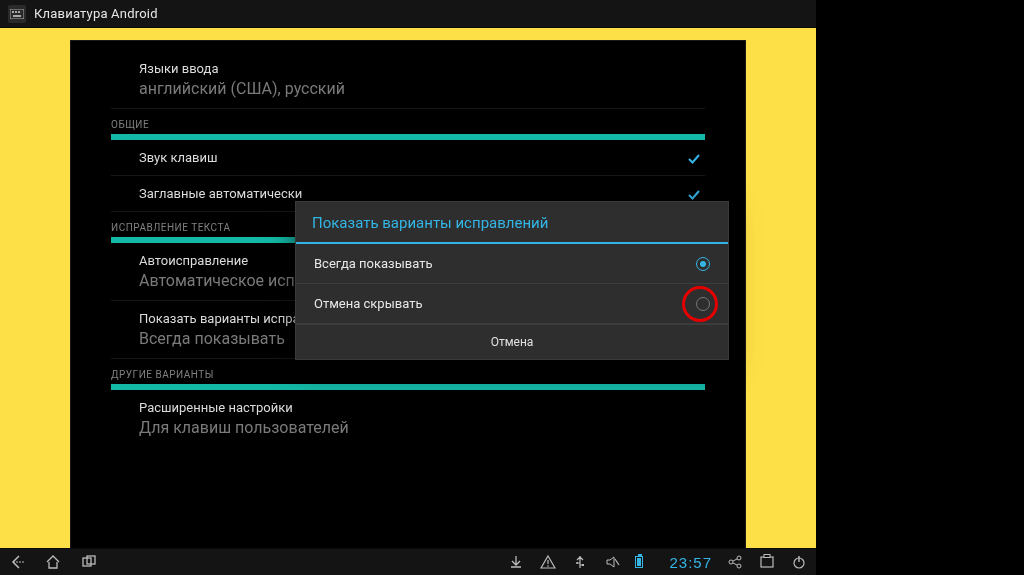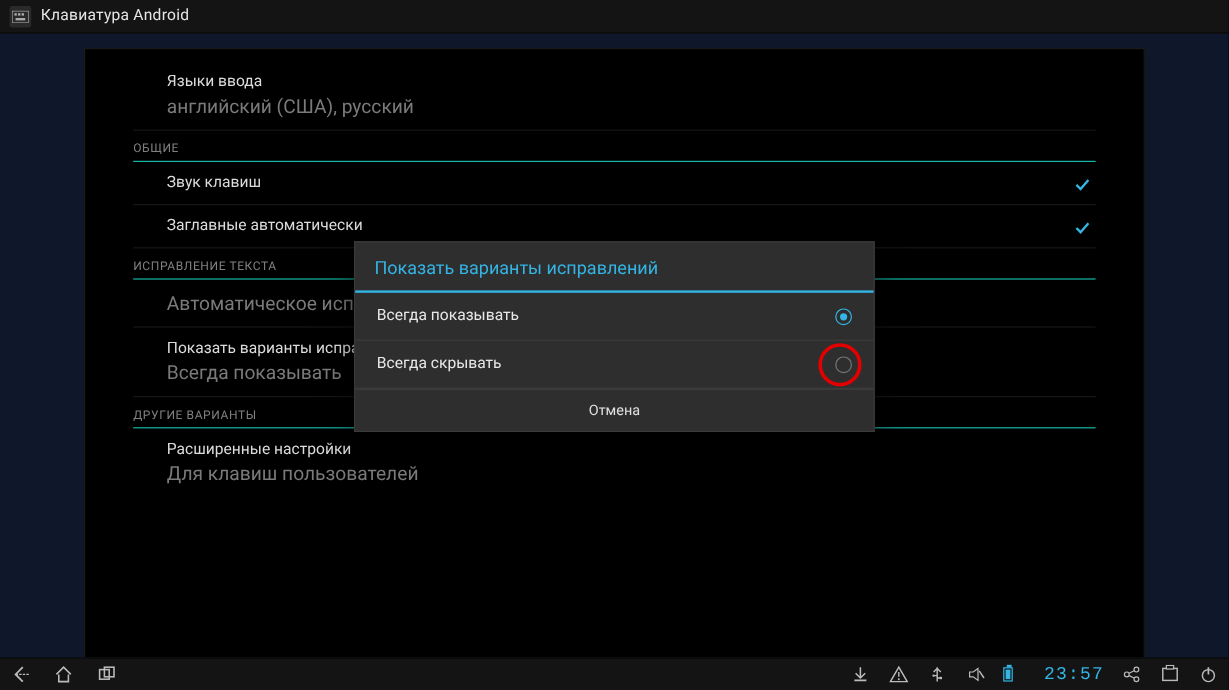--- a/index.html
+++ b/index.html
@@ -1,29 +1,29 @@
 <!DOCTYPE html>
 <html><head>
 <meta charset="utf-8">
 <style>
   * { box-sizing: border-box; margin: 0; padding: 0; }
   html, body { width: 1024px; height: 575px; overflow: hidden; background: #000; font-family: "Roboto", "Arial", sans-serif; color: #ccc; }
-  .screen { position: relative; width: 1024px; height: 575px; background: #0f172a; }
+  .screen { position: relative; width: 816px; height: 575px; background: #fde047; }
 
   
   .appbar { height: 28px; background: #141414; display: flex; align-items: center; padding: 0 8px; gap: 8px; border-bottom: 1px solid #0a0a0a; }
   .appbar-icon { width: 18px; height: 18px; background: #2a2a2a; display: flex; align-items: center; justify-content: center; border-radius: 2px; }
   .appbar-icon svg { width: 14px; height: 10px; }
   .appbar-title { font-size: 13px; color: #e6e6e6; letter-spacing: .2px; }
 
   
   .content { position: absolute; top: 28px; left: 0; right: 0; bottom: 27px; padding-left: 28px; }
   .settings-card { position: absolute; left: 70px; right: 70px; top: 12px; bottom: 0; background: #000; border: 1px solid #1a1a1a; border-bottom: none; padding: 10px 0 0 0; }
   .list { padding: 0 40px; }
-  .section-header { font-size: 10px; letter-spacing: .5px; color: #808080; text-transform: uppercase; padding: 10px 0 4px 0; border-bottom: 1px solid #14b8a6; margin-bottom: 0; }
+  .section-header { font-size: 10px; letter-spacing: .5px; color: #808080; text-transform: uppercase; padding: 10px 0 4px 0; border-bottom: 6px solid #14b8a6; margin-bottom: 0; }
   .row { display: flex; align-items: center; justify-content: space-between; padding: 10px 0 10px 28px; border-bottom: 1px solid #161616; }
   .row-last { border-bottom: 1px solid transparent; }
   .row .texts { display: flex; flex-direction: column; gap: 3px; }
   .row .title { font-size: 13px; color: #dcdcdc; }
   .row .sub { font-size: 16px; color: #7a7a7a; }
   .row .chk { width: 14px; height: 14px; margin-right: 4px; }
   .check-on { color: #33b5e5; }
 
   
   .dialog { position: absolute; left: 295px; top: 173px; width: 434px; background: #2e2e2e; box-shadow: 0 8px 24px rgba(0,0,0,.6); border: 1px solid #3a3a3a; }
@@ -37,21 +37,21 @@
   .radio.selected::after { content:""; width: 6px; height: 6px; background:#33b5e5; border-radius:50%; }
   .dialog-row.marked::before { content:""; position:absolute; right: 10px; top: 50%; transform: translateY(-50%); width: 30px; height: 30px; border: 3px solid #e40000; border-radius: 50%; pointer-events: none; }
   .dialog-cancel { text-align: center; padding: 10px 0; font-size: 12px; color: #e0e0e0; border-top: 1px solid #3c3c3c; }
 
   
   .navbar { position: absolute; left: 0; right: 0; bottom: 0; height: 27px; background: #141414; display: flex; align-items: center; justify-content: space-between; padding: 0 8px; border-top: 1px solid #0a0a0a; }
   .nav-left, .nav-right { display: flex; align-items: center; gap: 18px; }
   .nav-right { gap: 14px; }
   .nav-icon { color: #b8b8b8; display:flex; align-items:center; justify-content:center; width: 18px; height: 18px; }
   .nav-icon svg { width: 16px; height: 16px; }
-  .clock { font-family: Liberation Mono, monospace; font-size: 15px; color: #33b5e5; letter-spacing: 1px; display:flex; align-items: center; gap: 2px; margin-left: 12px; }
+  .clock { font-family: Liberation Sans, sans-serif; font-size: 15px; color: #33b5e5; letter-spacing: 1px; display:flex; align-items: center; gap: 2px; margin-left: 12px; }
   .battery { width: 8px; height: 12px; border: 1px solid #33b5e5; position: relative; }
   .battery::before { content:""; position:absolute; top:-3px; left:2px; width:4px; height:2px; background:#33b5e5; }
   .battery::after { content:""; position:absolute; left:1px; right:1px; bottom:1px; top:1px; background:#33b5e5; }
 </style>
 </head>
 <body>
 
 <div class="screen">
 
   <div class="appbar">
@@ -95,20 +95,21 @@
             </div>
           <div class="chk check-on"><svg viewBox="0 0 14 14">
                 <path d="M2 7 L5.5 10.5 L12 3" stroke="#33b5e5" stroke-width="2" fill="none"></path>
               </svg></div>
         </div>
 
         <div class="section-header">ИСПРАВЛЕНИЕ ТЕКСТА</div>
 
         <div class="row">
           <div class="texts">
+            <div class="title">Автоисправление</div>
             <div class="sub">Автоматическое исправление опечаток</div>
           </div>
         </div>
 
         <div class="row">
           <div class="texts">
             <div class="title">Показать варианты исправлений</div>
             <div class="sub">Всегда показывать</div>
           </div>
         </div>
@@ -127,21 +128,21 @@
 
     <div class="dialog">
       <div class="dialog-title">Показать варианты исправлений</div>
       <div class="dialog-sep"></div>
 
       <div class="dialog-row">
         <div class="label">Всегда показывать</div>
         <div class="radio selected"></div>
       </div>
       <div class="dialog-row marked">
-        <div class="label">Всегда скрывать</div>
+        <div class="label">Отмена скрывать</div>
         <div class="radio"></div>
       </div>
 
       <div class="dialog-cancel">Отмена</div>
     </div>
   </div>
 
   <div class="navbar">
     <div class="nav-left">
       <div class="nav-icon">

